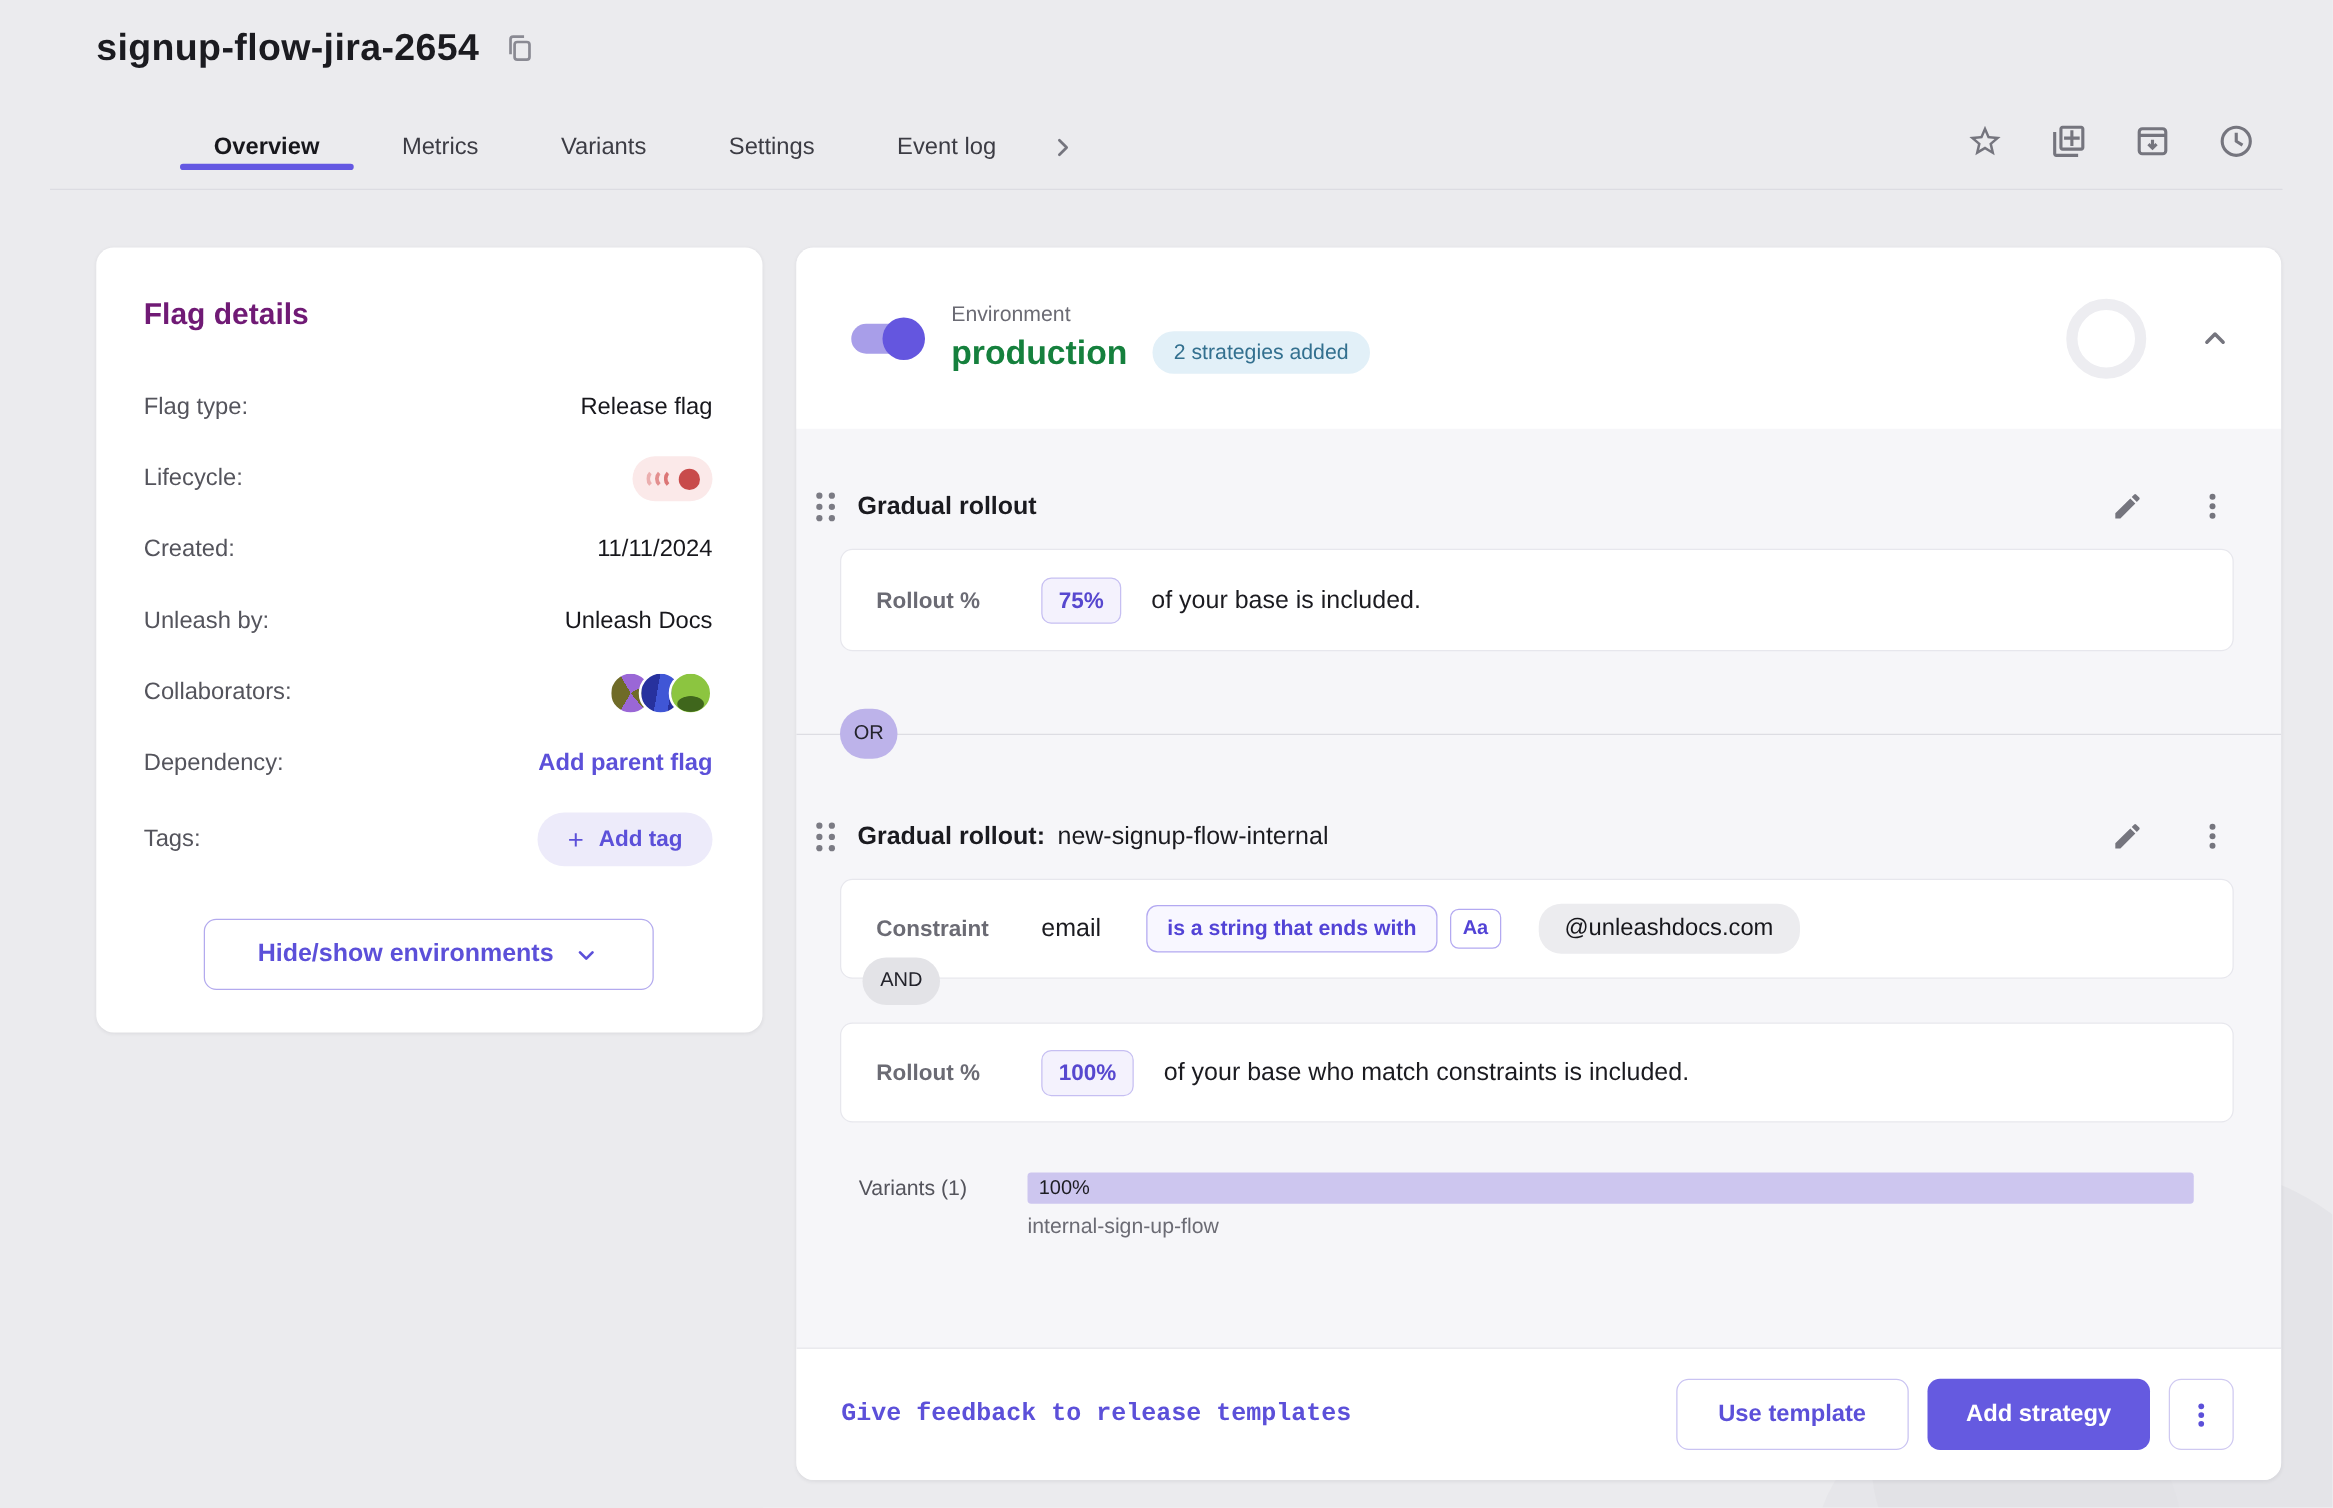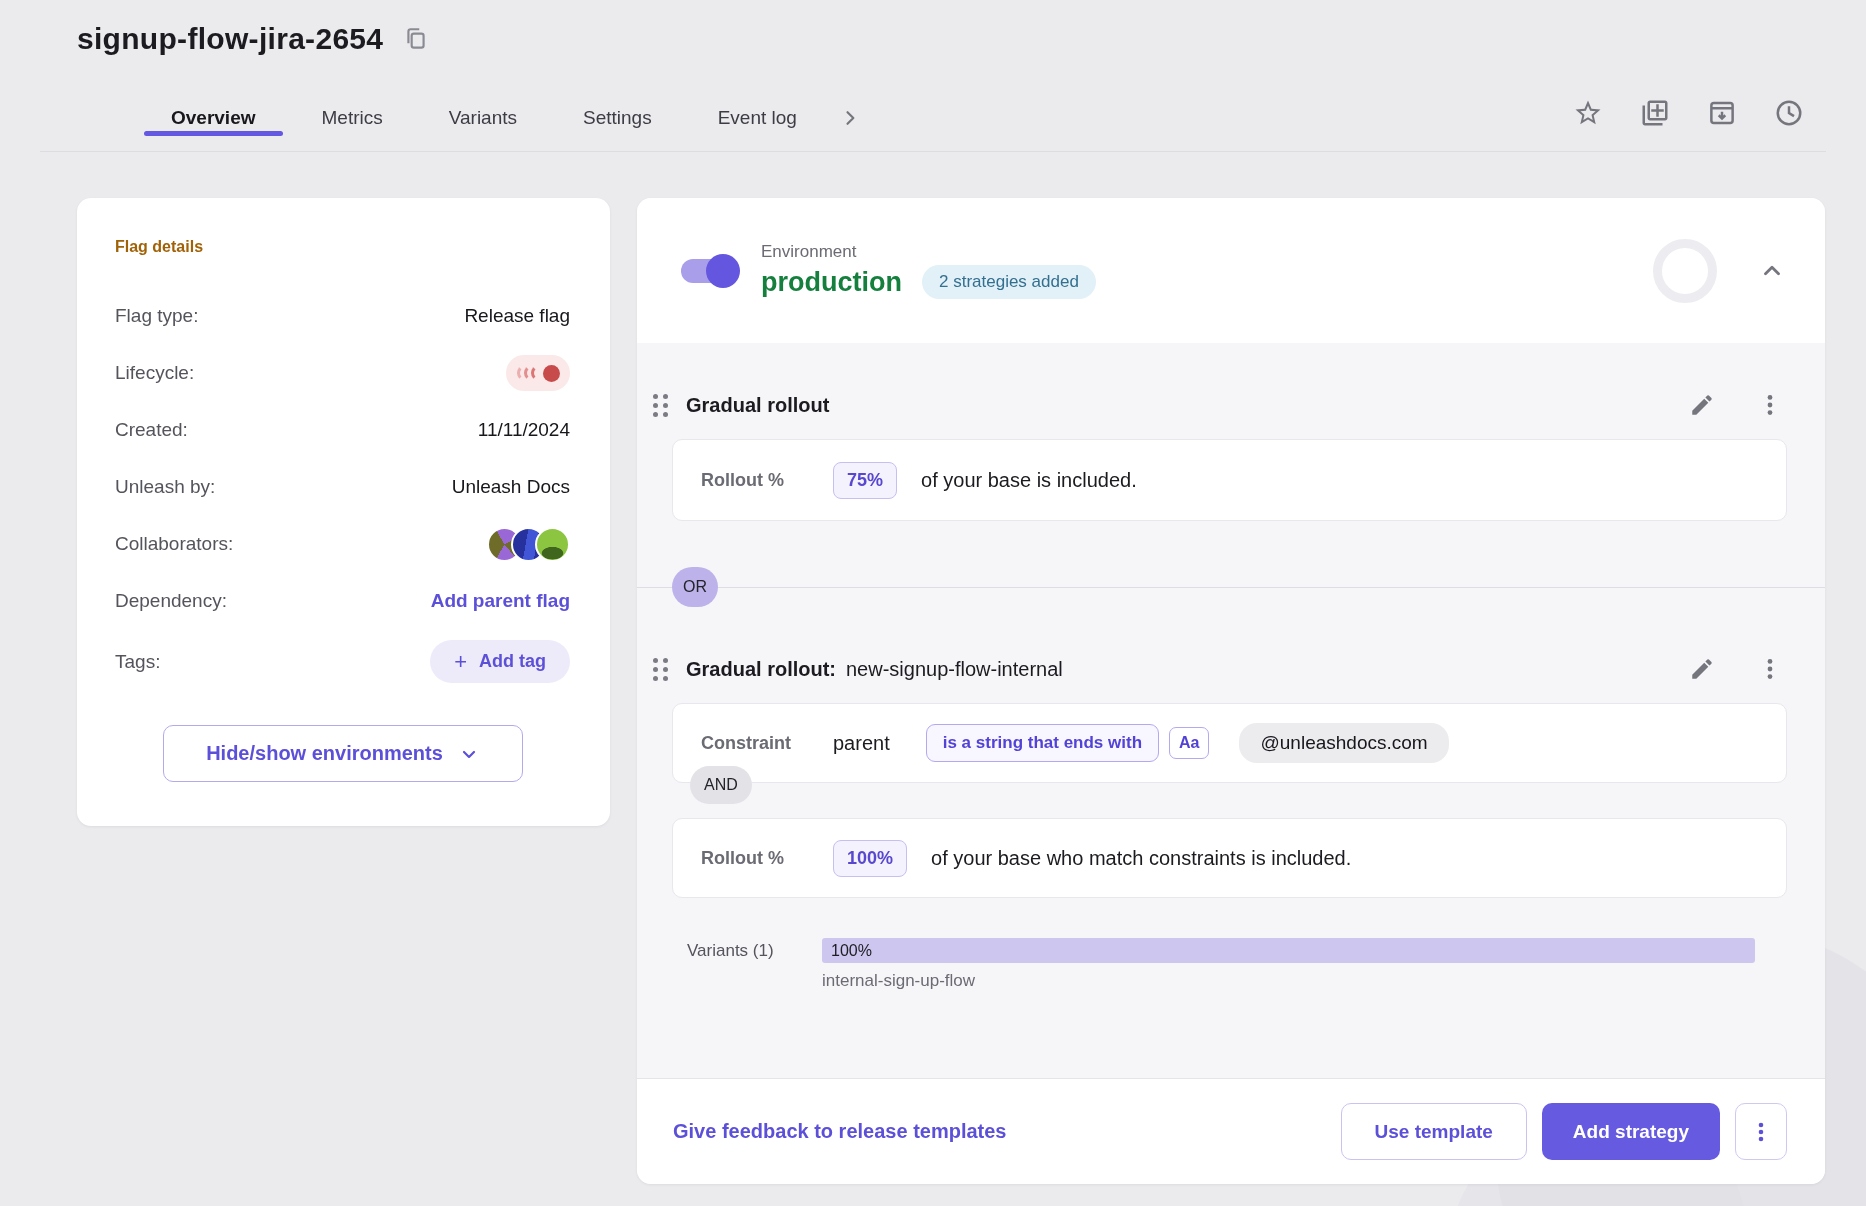--- a/index.html
+++ b/index.html
@@ -22,21 +22,21 @@
   
   .tabs-bar { position:absolute; left:40px; right:40px; top:84px; height:68px; border-bottom:1px solid #dcdce2; display:flex; align-items:stretch; padding-left:98px; z-index:2; }
   .tab { position:relative; display:flex; align-items:center; padding:0 27px; margin:16px 6px; font-size:19px; color:#3c3c44; cursor:pointer; background:none; border:none; font-family:inherit; }
   .tab.active { font-weight:bold; color:#17171c; }
   .tab.active::after { content:""; position:absolute; left:0; right:0; bottom:-1px; height:5px; border-radius:4px; background:#6458e2; }
   .tab-overflow { display:flex; align-items:center; margin-left:10px; background:none; border:none; cursor:pointer; }
   .header-actions { position:absolute; right:62px; top:98px; display:flex; align-items:center; gap:37px; z-index:2; }
 
   
   .flag-card { position:absolute; left:77px; top:198px; width:533px; height:628px; background:#fff; border-radius:14px; box-shadow:0 1px 3px rgba(40,40,60,.07); padding:40px 40px 0 38px; z-index:1; }
-  .flag-card h2 { font-size:16px; font-weight:bold; color:#a16207; margin-bottom:42px; }
+  .flag-card h2 { font-size:24px; font-weight:bold; color:#701a75; margin-bottom:42px; }
   .detail-row { display:flex; justify-content:space-between; align-items:center; margin-bottom:21px; min-height:36px; font-size:19px; }
   .detail-label { color:#54545c; }
   .detail-value { color:#17171c; text-align:right; }
   .link-purple { color:#5c50d9; font-weight:bold; background:none; border:none; font-size:19px; font-family:inherit; cursor:pointer; }
   .add-tag-btn { display:flex; align-items:center; gap:12px; background:#edebfa; border:none; border-radius:24px; padding:11px 24px; color:#5c50d9; font-weight:bold; font-size:18px; font-family:inherit; cursor:pointer; }
   .plus-glyph { font-size:22px; font-weight:normal; line-height:14px; }
   .env-btn { margin:42px auto 0; width:360px; height:57px; display:flex; align-items:center; justify-content:center; gap:16px; background:#fff; border:1px solid #b3aaee; border-radius:10px; color:#5c50d9; font-weight:bold; font-size:20px; font-family:inherit; cursor:pointer; }
 
   
   .lifecycle-pill { display:flex; align-items:center; justify-content:center; width:64px; height:36px; border-radius:18px; background:#fbe9e9; cursor:pointer; }
@@ -89,21 +89,21 @@
   .case-badge { border:1px solid #b3a9f1; color:#5243d6; font-weight:bold; font-size:16px; padding:6px 9px; border-radius:7px; margin-right:30px; cursor:pointer; }
   .value-pill { background:#ececef; border-radius:18px; padding:9px 21px; font-size:19px; color:#17171c; }
 
   .variants-row { display:flex; margin:40px 70px 0 50px; }
   .variants-label { font-size:17px; font-weight:normal; color:#54545c; width:135px; flex-shrink:0; padding-top:3px; }
   .variants-col { flex:1; min-width:0; }
   .variants-bar { height:25px; background:#cdc6ef; border-radius:3px; font-size:16px; color:#1d1d23; line-height:25px; padding-left:9px; }
   .variant-name { font-size:17px; color:#6b6b74; margin-top:8px; }
 
   .env-footer { margin-top:auto; flex-shrink:0; height:106px; background:#fff; border-top:1px solid #e4e4e9; display:flex; align-items:center; padding:0 38px 0 36px; }
-  .feedback-link { font-size:20px; font-weight:bold; color:#5c50d9; background:none; border:none; font-family:Liberation Sans, sans-serif; cursor:pointer; }
+  .feedback-link { font-size:20px; font-weight:bold; color:#5c50d9; background:none; border:none; font-family:Liberation Mono, monospace; cursor:pointer; }
   .footer-actions { margin-left:auto; display:flex; align-items:center; gap:15px; }
   .btn-outline { height:57px; padding:0 33px; background:#fff; border:1px solid #c9c3f2; border-radius:10px; color:#5c50d9; font-weight:bold; font-size:19px; font-family:inherit; cursor:pointer; }
   .btn-primary { height:57px; padding:0 31px; background:#655ae0; border:none; border-radius:10px; color:#fff; font-weight:bold; font-size:19px; font-family:inherit; cursor:pointer; }
   .btn-kebab { width:52px; height:57px; background:#fff; border:1px solid #cfc9f1; border-radius:10px; display:flex; align-items:center; justify-content:center; cursor:pointer; }
 </style>
 </head>
 <body>
 
 <div class="screen">
   <div class="decor d1"></div>
@@ -310,21 +310,21 @@
                 <circle cx="12" cy="5" r="2.2"></circle>
                 <circle cx="12" cy="12" r="2.2"></circle>
                 <circle cx="12" cy="19" r="2.2"></circle>
               </svg>
           </button>
         </span>
       </div>
 
       <div class="content-box short">
         <span class="row-label">Constraint</span>
-        <span class="constraint-field">parent</span>
+        <span class="constraint-field">email</span>
         <span class="operator-badge">is a string that ends with</span>
         <span class="case-badge">Aa</span>
         <span class="value-pill">@unleashdocs.com</span>
       </div>
 
       <div class="and-row">
         <span class="and-pill">AND</span>
       </div>
 
       <div class="content-box short">

